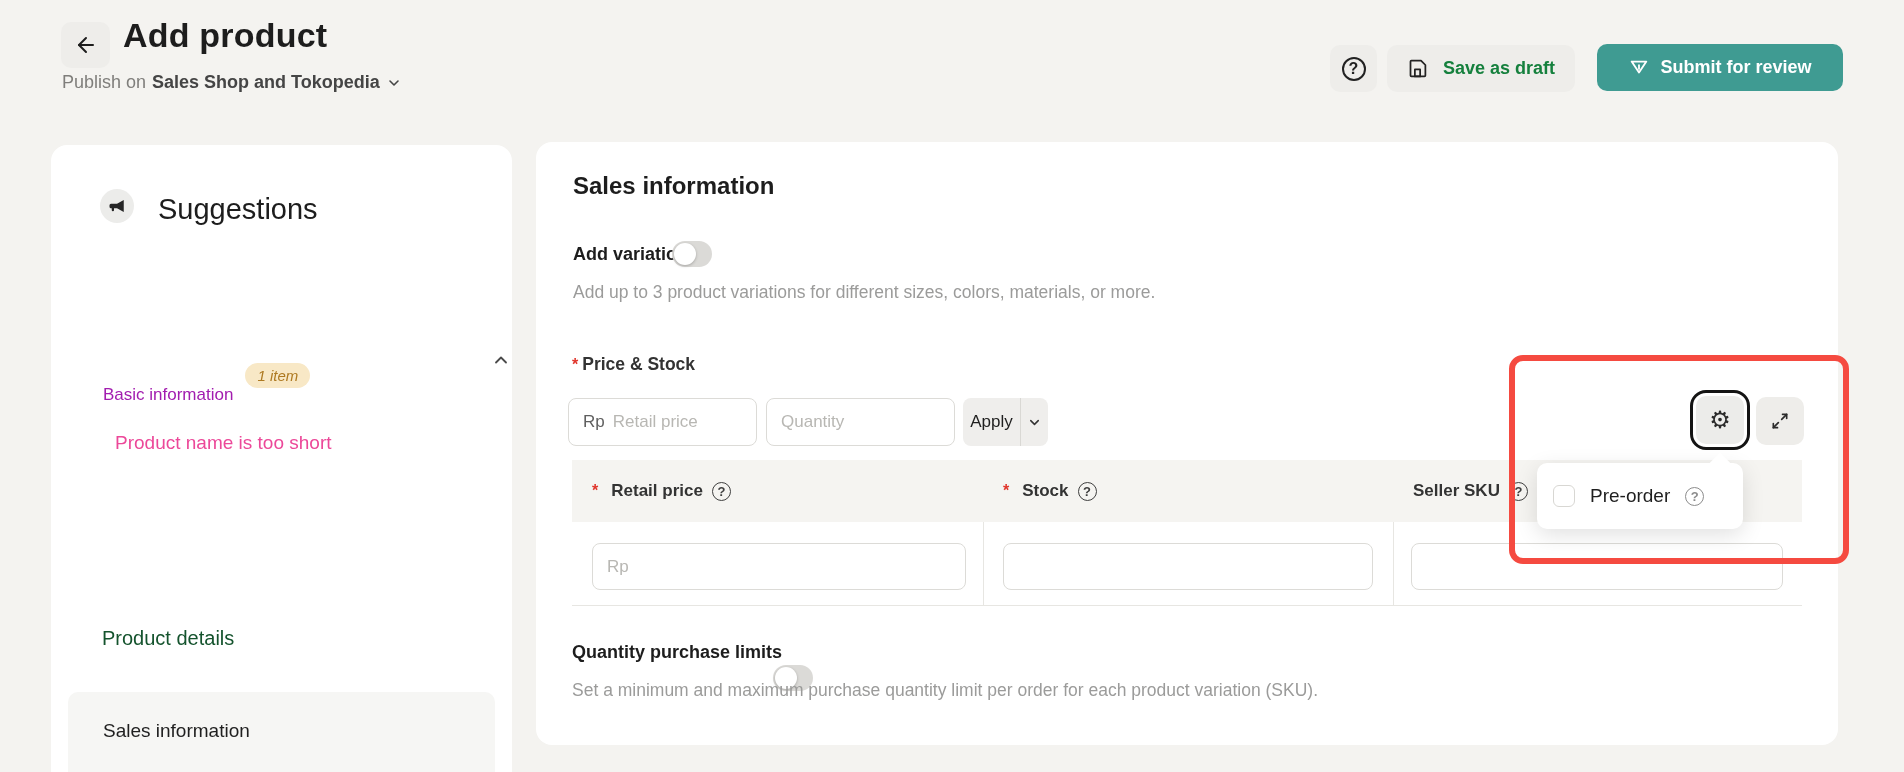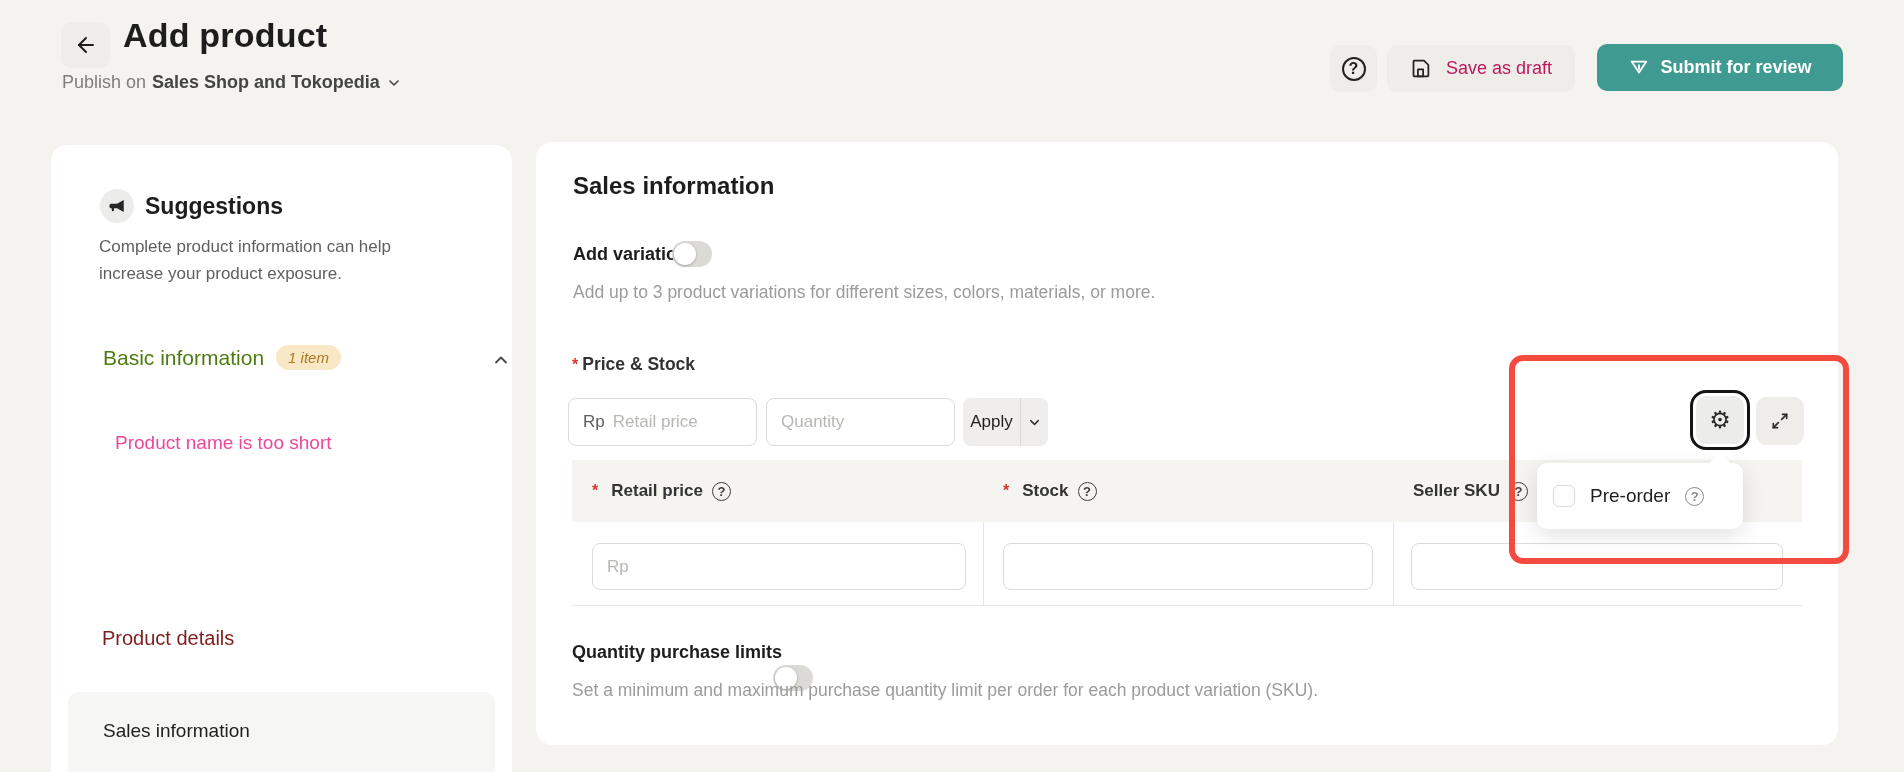--- a/index.html
+++ b/index.html
@@ -25,38 +25,38 @@
   svg { display:block; }
 
   
   #back-btn { left:61px; top:22px; width:49px; height:46px; background:#eeedea; border-radius:10px; }
   #page-title { left:123px; top:16px; font-size:34px; font-weight:700; letter-spacing:.2px; }
   #publish-row { left:62px; top:72px; font-size:18px; color:#7f7e7b; display:flex; align-items:center; gap:6px; }
   #publish-row .channels { color:#454545; font-weight:700; }
   #help-btn { left:1330px; top:45px; width:47px; height:47px; color:#222; }
   #help-btn .qmark { width:24px; height:24px; border-width:2px; font-size:16px; }
   #save-draft-btn { left:1387px; top:45px; width:188px; height:47px; gap:15px;
-                    font-size:18px; font-weight:400; color:#be185d; }
+                    font-size:18px; font-weight:700; color:#15803d; }
   #submit-btn { left:1597px; top:44px; width:246px; height:47px; border-radius:10px;
                 background:#3f9b92; color:#fff; display:flex; align-items:center; justify-content:center;
                 gap:10px; font-size:18px; font-weight:700; cursor:pointer; }
 
   
   #sidebar { left:51px; top:145px; width:461px; height:700px; }
   #sugg-icon { left:49px; top:44px; width:34px; height:34px; background:#ececea; border-radius:50%;
                display:flex; align-items:center; justify-content:center; }
-  #sugg-title { left:94px; top:48px; font-size:23px; font-weight:700; }
+  #sugg-title { left:107px; top:48px; font-size:29px; font-weight:400; }
   #sugg-desc { left:48px; top:88px; width:320px; font-size:17px; line-height:27px; color:#5f5f5f; }
   #basic-row { left:52px; top:200px; width:365px; display:flex; align-items:center; gap:12px; }
-  #basic-label { font-size:21px; font-weight:500; color:#4d7c0f; }
+  #basic-label { font-size:17px; font-weight:500; color:#a21caf;margin-top:40px; }
   #basic-badge { background:#f8e8c6; color:#ae7a22; font-size:15px; padding:4px 12px; border-radius:999px;font-style:italic; }
   #basic-chevron { left:440px; top:205px; color:#4a4a4a; }
   #issue-title { left:64px; top:287px; font-size:19px; color:#ec4899; }
   #issue-desc { left:64px; top:330px; width:300px; font-size:17px; line-height:30px; color:#3e3e3e; }
-  #product-details { left:51px; top:482px; font-size:20px; color:#7f1d1d; cursor:pointer; }
+  #product-details { left:51px; top:482px; font-size:20px; color:#14532d; cursor:pointer; }
   #sales-item { left:17px; top:547px; width:427px; height:160px; background:#f6f6f4; border-radius:10px; cursor:pointer; }
   #sales-item span { position:absolute; left:35px; top:28px; font-size:19px; color:#1f1f1f; }
 
   
   #main { left:536px; top:142px; width:1302px; height:603px; }
   #main-heading { left:37px; top:30px; font-size:24px; font-weight:700; }
   #addvar-label { left:37px; top:102px; font-size:18px; font-weight:700; }
   #addvar-toggle { left:136px; top:99px; }
   #addvar-desc { left:37px; top:140px; font-size:17.5px; color:#9b9b9a;text-align:right; }
   #ps-label { left:36px; top:212px; font-size:17.5px; font-weight:700; color:#333; display:flex; align-items:center; }
@@ -149,21 +149,20 @@
     <span>Submit for review</span>
   </div>
 
   <div id="sidebar" class="abs card">
     <div id="sugg-icon" class="abs">
       <svg width="18" height="18" viewBox="0 0 24 24" fill="#262626">
         <path d="M21 4v16l-9-5H8v2.5a1.5 1.5 0 0 1-3 0V15H4a2 2 0 0 1-2-2v-2a2 2 0 0 1 2-2h8z"></path>
       </svg>
     </div>
     <div id="sugg-title" class="abs">Suggestions</div>
-    <div id="sugg-desc" class="abs">Complete product information can help increase your product exposure.</div>
 
     <div id="basic-row" class="abs">
       <span id="basic-label">Basic information</span>
       <span id="basic-badge">1 item</span>
     </div>
     <div id="basic-chevron" class="abs">
       <svg width="20" height="20" viewBox="0 0 24 24" fill="none" stroke="#4a4a4a" stroke-width="2.2" stroke-linecap="round" stroke-linejoin="round">
         <path d="M6 15l6-6 6 6"></path>
       </svg>
     </div>

